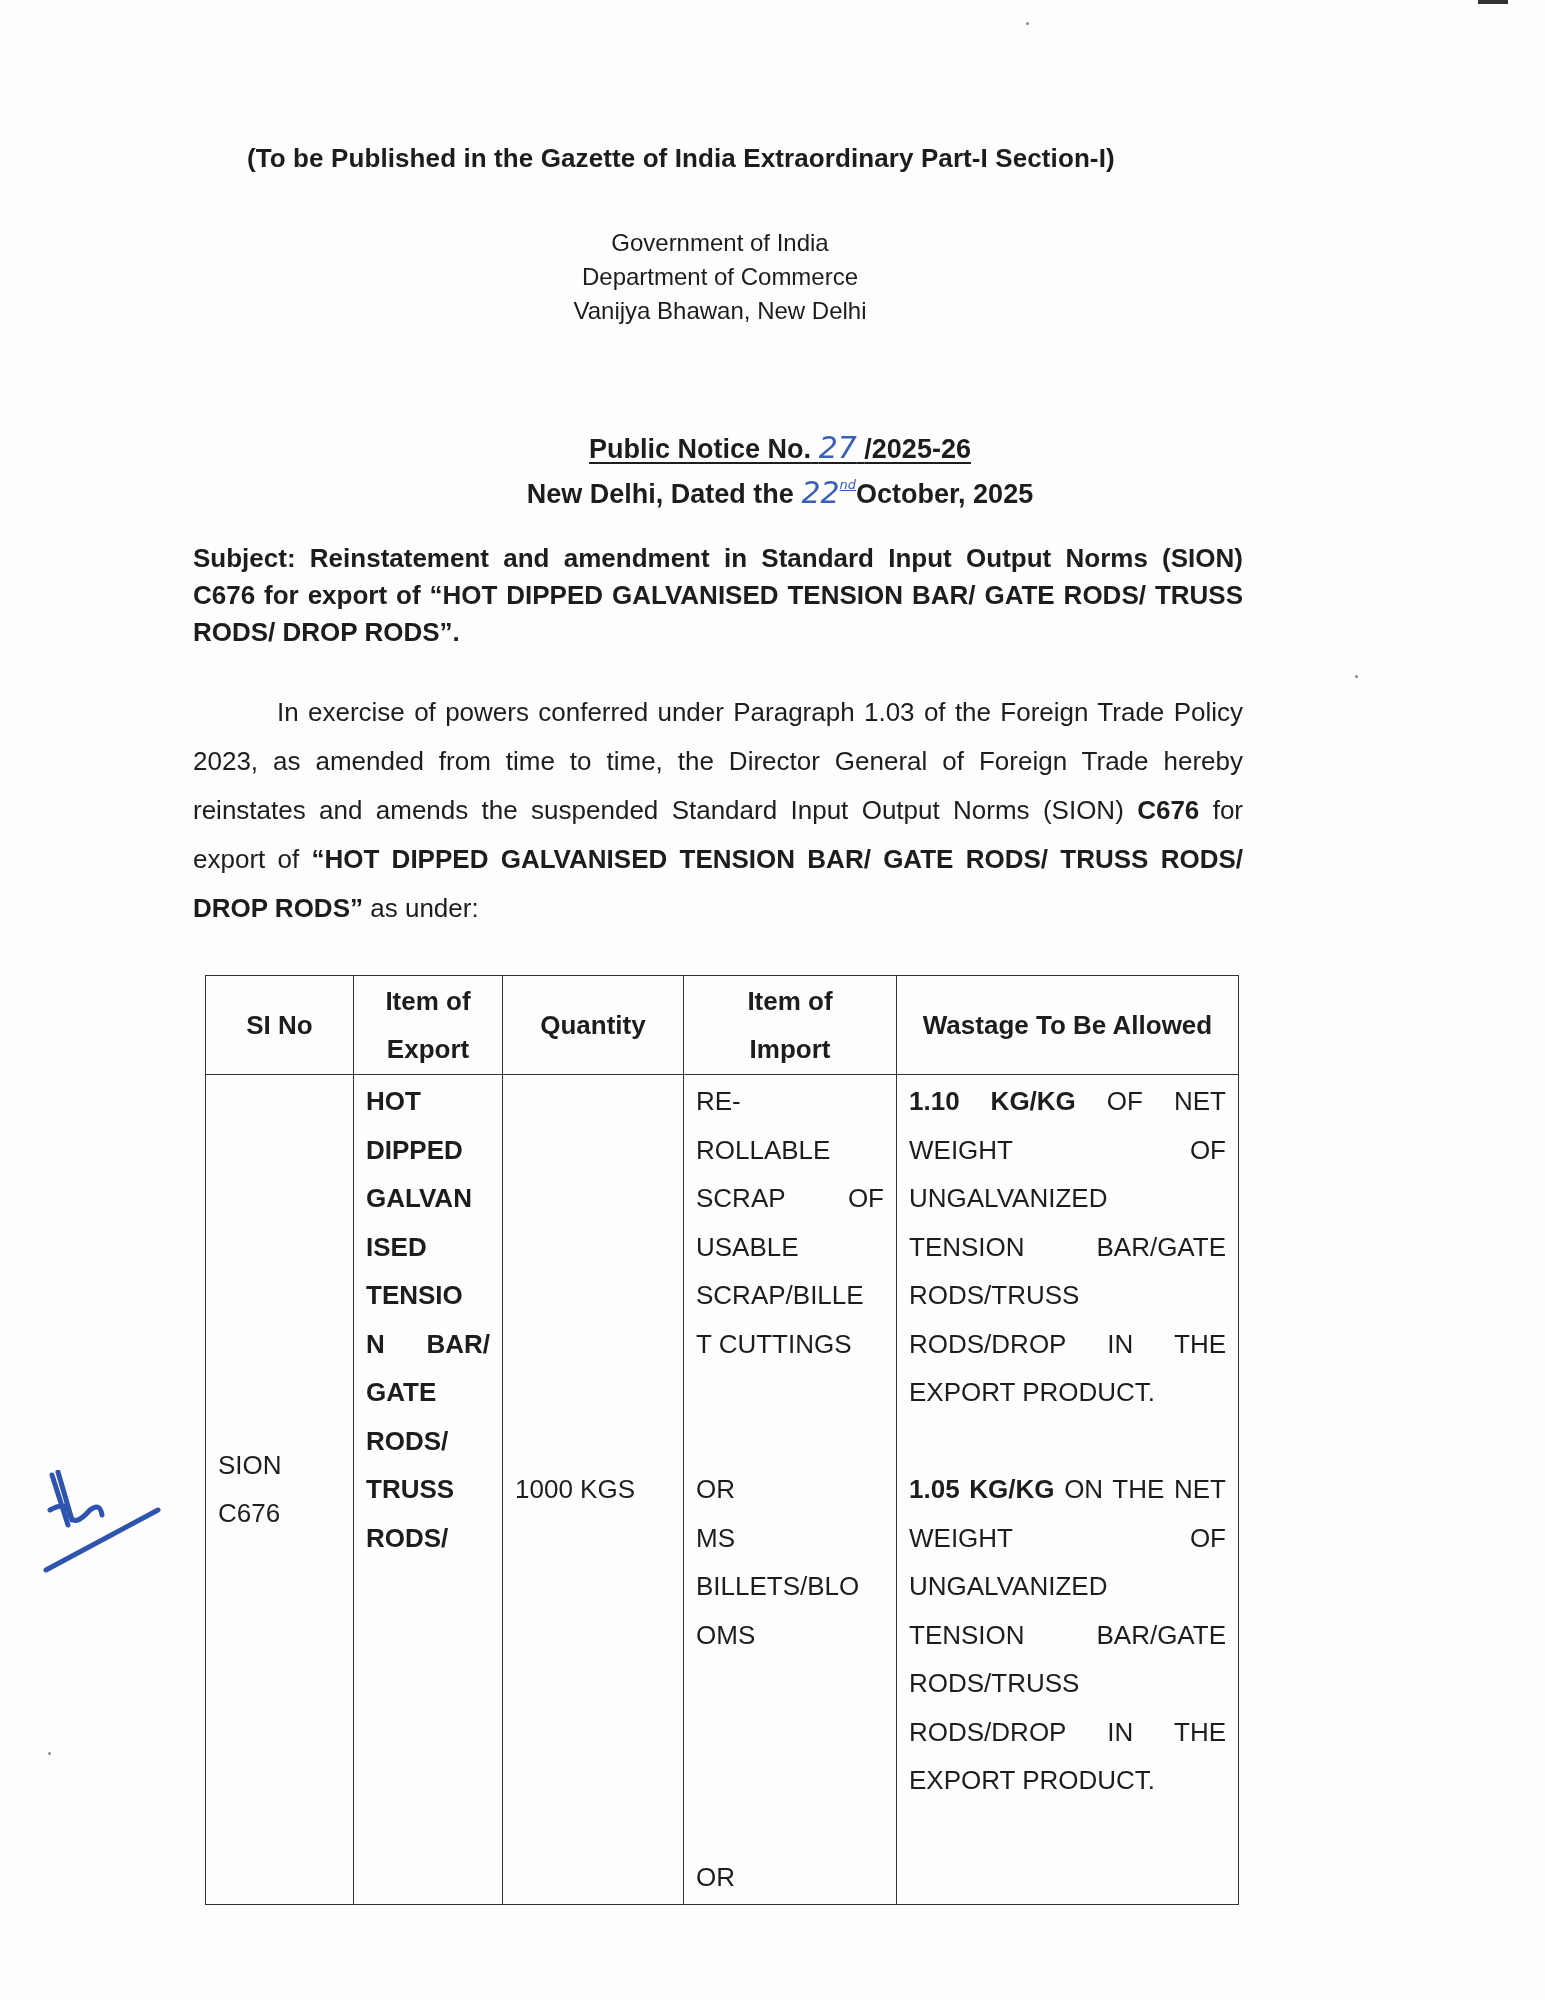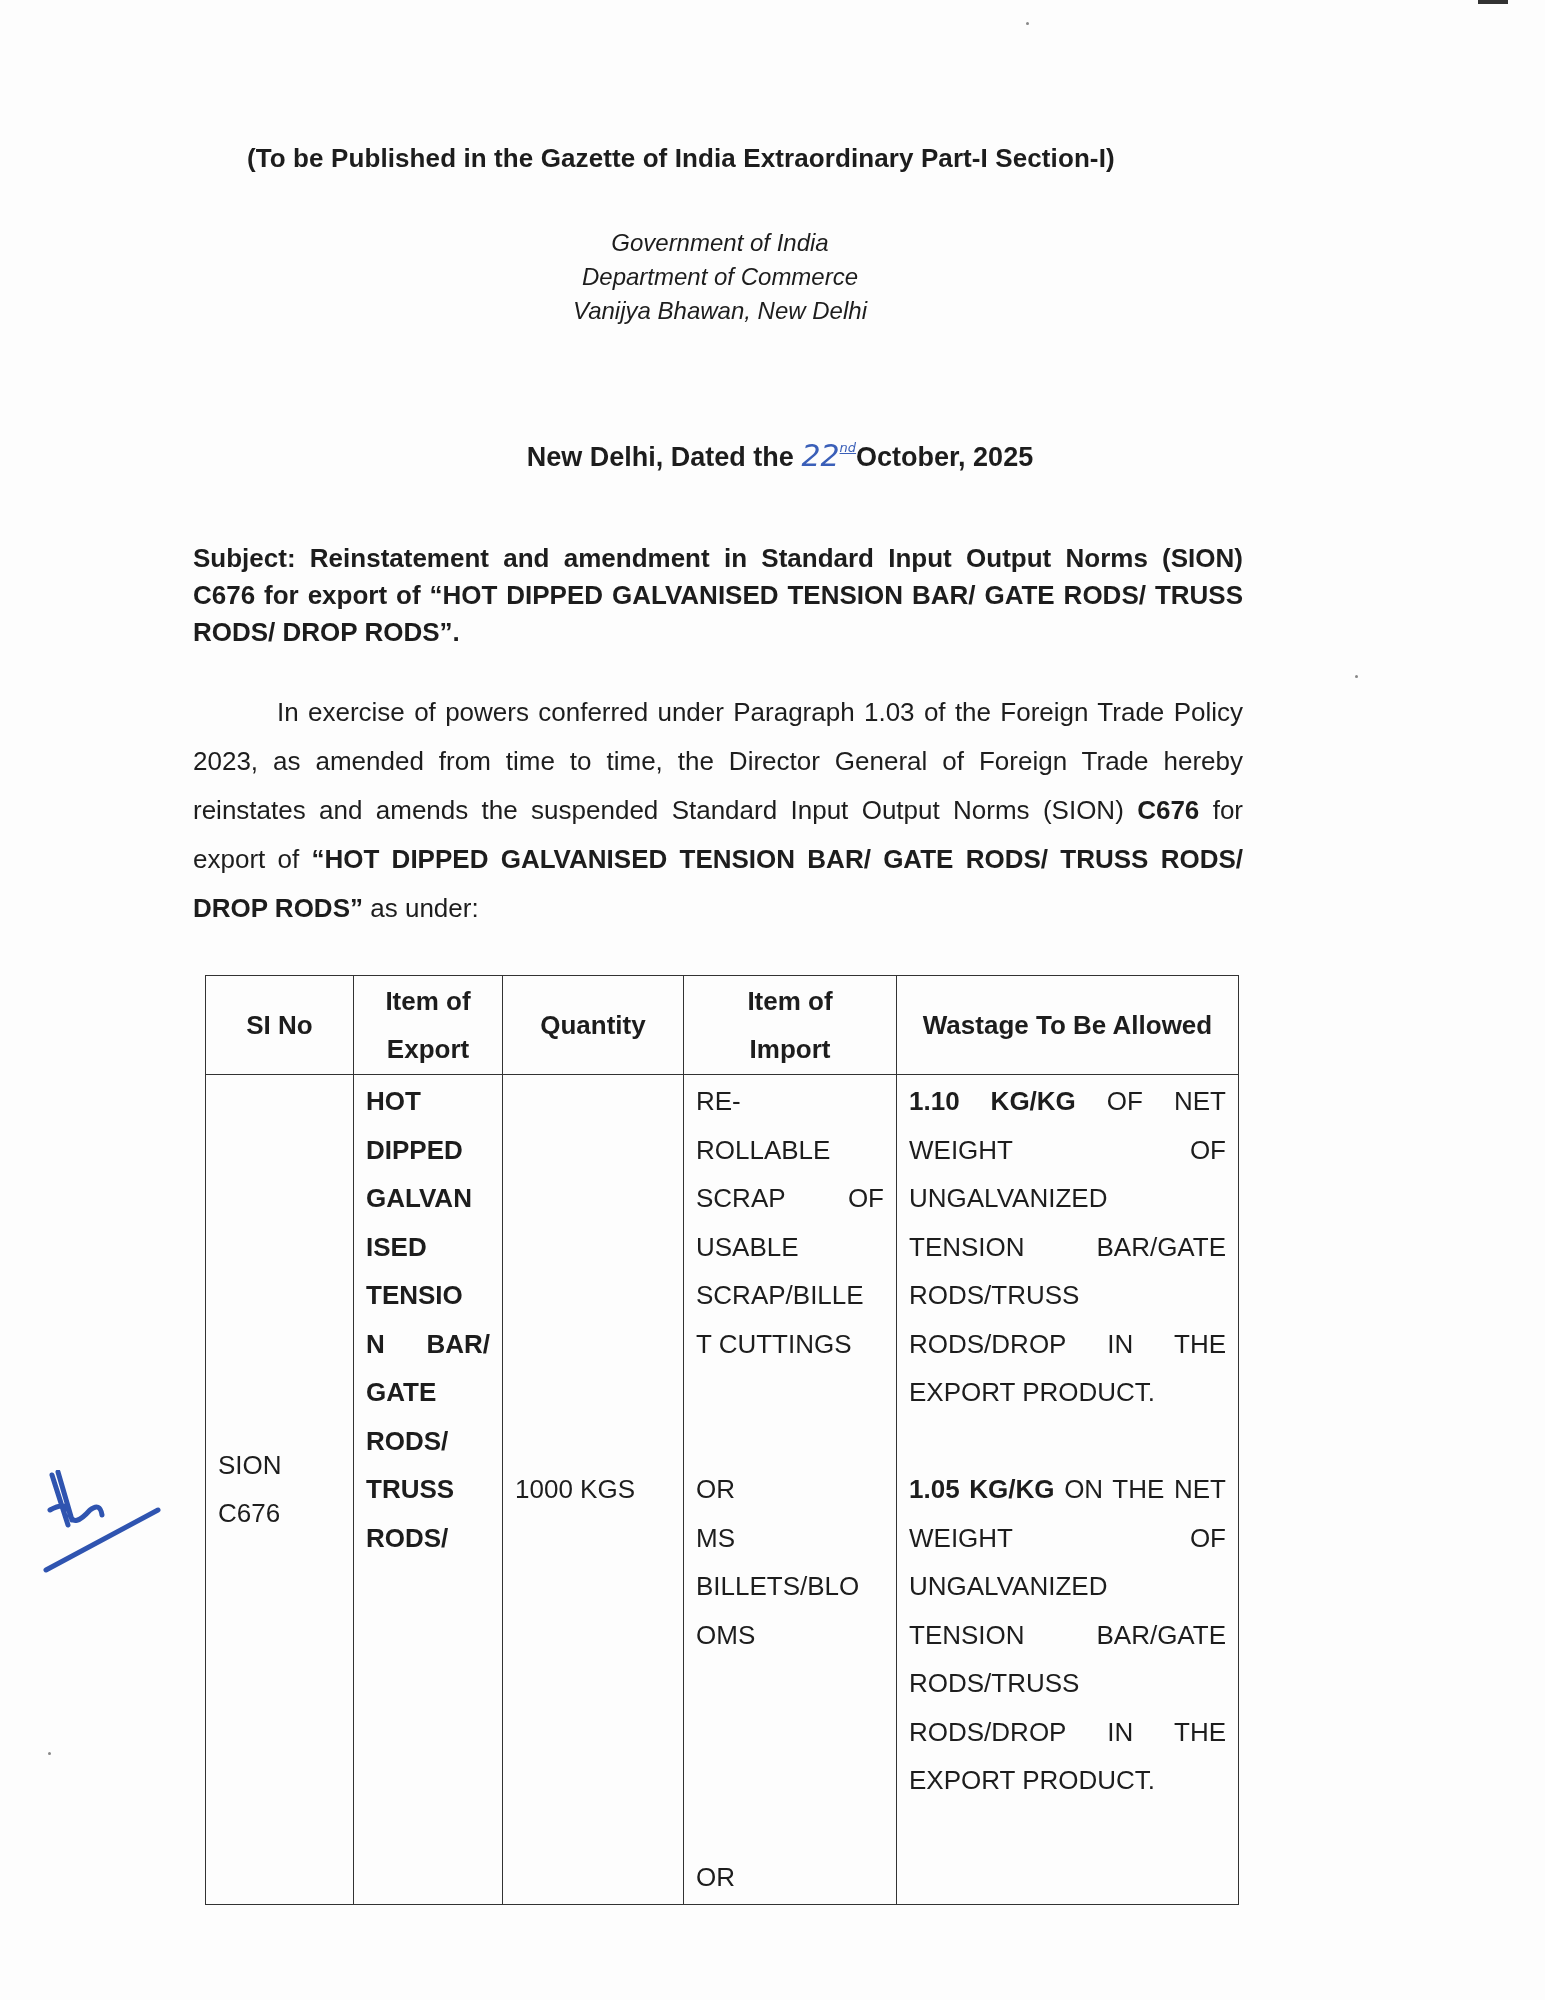--- a/index.html
+++ b/index.html
@@ -2,21 +2,21 @@
 <html><head>
 <meta charset="utf-8">
 <style>
   html, body { margin: 0; padding: 0; }
   body {
     width: 1545px; height: 2000px; background: #fdfdfd; position: relative; overflow: hidden;
     font-family: "Liberation Sans", sans-serif; color: #1d1d1d;
   }
   .abs { position: absolute; }
   .gazette { left: 247px; top: 143px; font-size: 26px; font-weight: bold; letter-spacing: 0.1px; white-space: nowrap; }
-  .office { left: 500px; top: 226px; width: 440px; text-align: center; font-size: 24px; line-height: 34px; font-style: italic; }
+  .office { left: 500px; top: 226px; width: 440px; text-align: center; font-size: 24px; line-height: 34px; }
   .office div { white-space: nowrap; }
   .notice { left: 480px; top: 430px; width: 600px; text-align: center; font-size: 27px; font-weight: bold; line-height: 36px; }
   .notice .u { text-decoration: underline; text-underline-offset: 4px; }
   .hand { color: #3a5fb8; font-family: "DejaVu Sans", sans-serif; font-weight: normal; font-size: 30px; font-style: italic; }
   .hand sup { font-size: 13px; vertical-align: 14px; text-decoration: underline; }
   .subject { left: 193px; top: 540px; width: 1050px; font-size: 26px; font-weight: bold; line-height: 37px; text-align: justify; }
   .para { left: 193px; top: 688px; width: 1050px; font-size: 26px; line-height: 49px; text-align: justify; }
   .para .indent { display: inline-block; width: 84px; }
   b { font-weight: bold; }
   table.sion {
@@ -40,20 +40,25 @@
 
 <div class="abs gazette">(To be Published in the Gazette of India Extraordinary Part-I Section-I)</div>
 
 <div class="abs office">
   <div>Government of India</div>
   <div>Department of Commerce</div>
   <div>Vanijya Bhawan, New Delhi</div>
 </div>
 
 <div class="abs notice">
+  <div class="u">
+    <span>Public Notice No.</span>
+    <span class="hand">27</span>
+    <span>/2025-26</span>
+  </div>
   <div>
     <span>New Delhi, Dated the</span>
     <span class="hand"><span>22</span><sup>nd</sup></span><span>October, 2025</span>
   </div>
 </div>
 
 <div class="abs subject">Subject: Reinstatement and amendment in Standard Input Output Norms (SION) C676 for export of “HOT DIPPED GALVANISED TENSION BAR/ GATE RODS/ TRUSS RODS/ DROP RODS”.</div>
 
 <div class="abs para">
   <span class="indent"></span><span>In exercise of powers conferred under Paragraph 1.03 of the Foreign Trade Policy 2023, as amended from time to time, the Director General of Foreign Trade hereby reinstates and amends the suspended Standard Input Output Norms (SION)</span>

